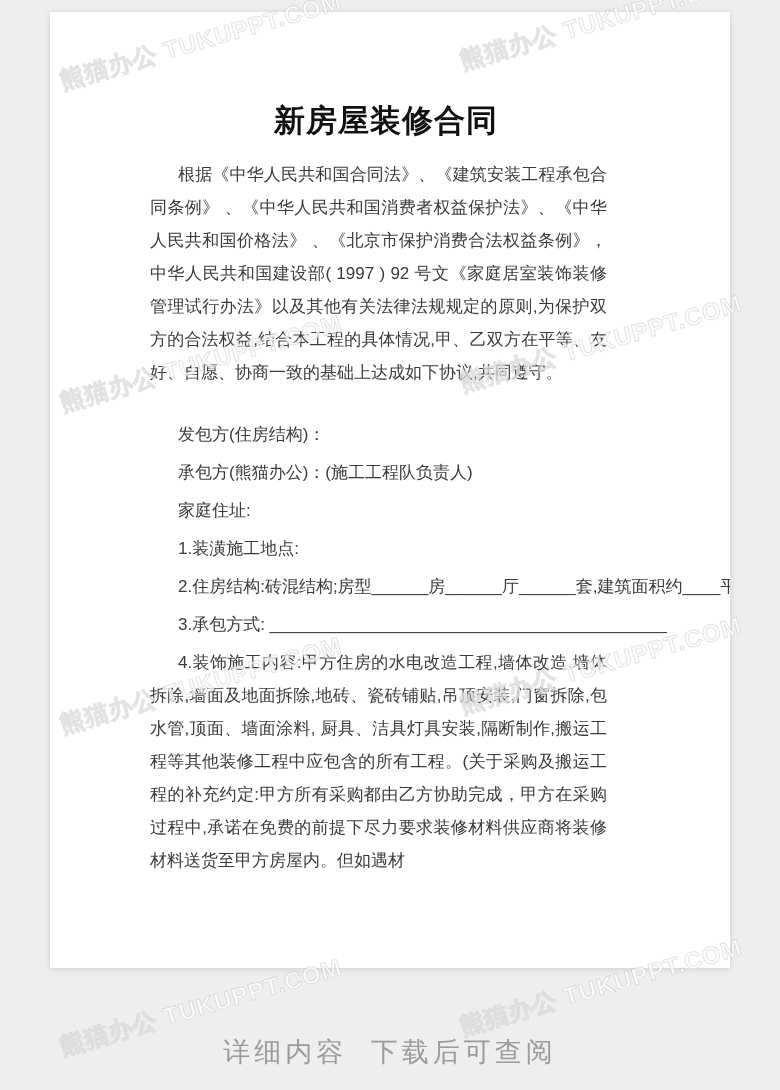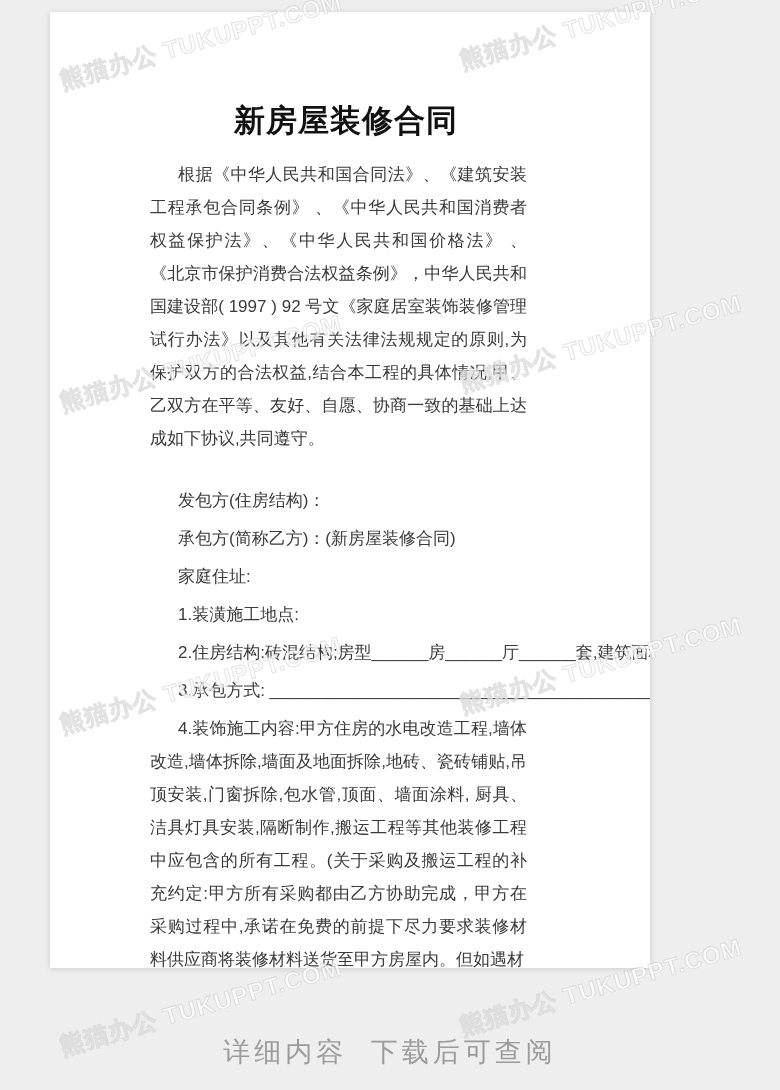--- a/index.html
+++ b/index.html
@@ -7,21 +7,21 @@
     width:780px;height:1090px;
     background:#eeeeee;
     font-family:"Liberation Sans","DejaVu Sans",sans-serif;
     overflow:hidden;
   }
   .canvas{position:relative;width:780px;height:1090px;overflow:hidden;}
 
   
   .page{
     position:absolute;left:50px;top:12px;
-    width:600px;height:956px;
+    width:680px;height:956px;
     background:#ffffff;
     box-shadow:0 1px 6px rgba(0,0,0,0.15);
     box-sizing:border-box;
     padding:88px 108px 0 100px;
     color:#3a3a3a;
     font-size:17px;
     overflow:hidden;
     z-index:1;
   }
   .title{
@@ -77,21 +77,21 @@
 </style>
 </head>
 <body>
 
 <div class="canvas">
 
   <div class="page">
     <h1 class="title">新房屋装修合同</h1>
     <p class="para">根据《中华人民共和国合同法》、《建筑安装工程承包合同条例》 、《中华人民共和国消费者权益保护法》、《中华人民共和国价格法》 、《北京市保护消费合法权益条例》，中华人民共和国建设部( 1997 ) 92 号文《家庭居室装饰装修管理试行办法》以及其他有关法律法规规定的原则,为保护双方的合法权益,结合本工程的具体情况,甲、乙双方在平等、友好、自愿、协商一致的基础上达成如下协议,共同遵守。</p>
     <p class="line">发包方(住房结构)：</p>
-    <p class="line">承包方(简称乙方)：(新房屋装修合同)</p>
+    <p class="line">承包方(熊猫办公)：(施工工程队负责人)</p>
     <p class="line">家庭住址:</p>
     <p class="line">1.装潢施工地点:</p>
     <p class="line">2.住房结构:砖混结构;房型______房______厅______套,建筑面积约____平方米。</p>
     <p class="line">3.承包方式: __________________________________________</p>
     <p class="para">4.装饰施工内容:甲方住房的水电改造工程,墙体改造,墙体拆除,墙面及地面拆除,地砖、瓷砖铺贴,吊顶安装,门窗拆除,包水管,顶面、墙面涂料, 厨具、洁具灯具安装,隔断制作,搬运工程等其他装修工程中应包含的所有工程。(关于采购及搬运工程的补充约定:甲方所有采购都由乙方协助完成，甲方在采购过程中,承诺在免费的前提下尽力要求装修材料供应商将装修材料送货至甲方房屋内。但如遇材</p>
   </div>
 
   <div class="wm-layer">
     <div class="wm">熊猫办公 TUKUPPT.COM</div>
     <div class="wm">熊猫办公 TUKUPPT.COM</div>

